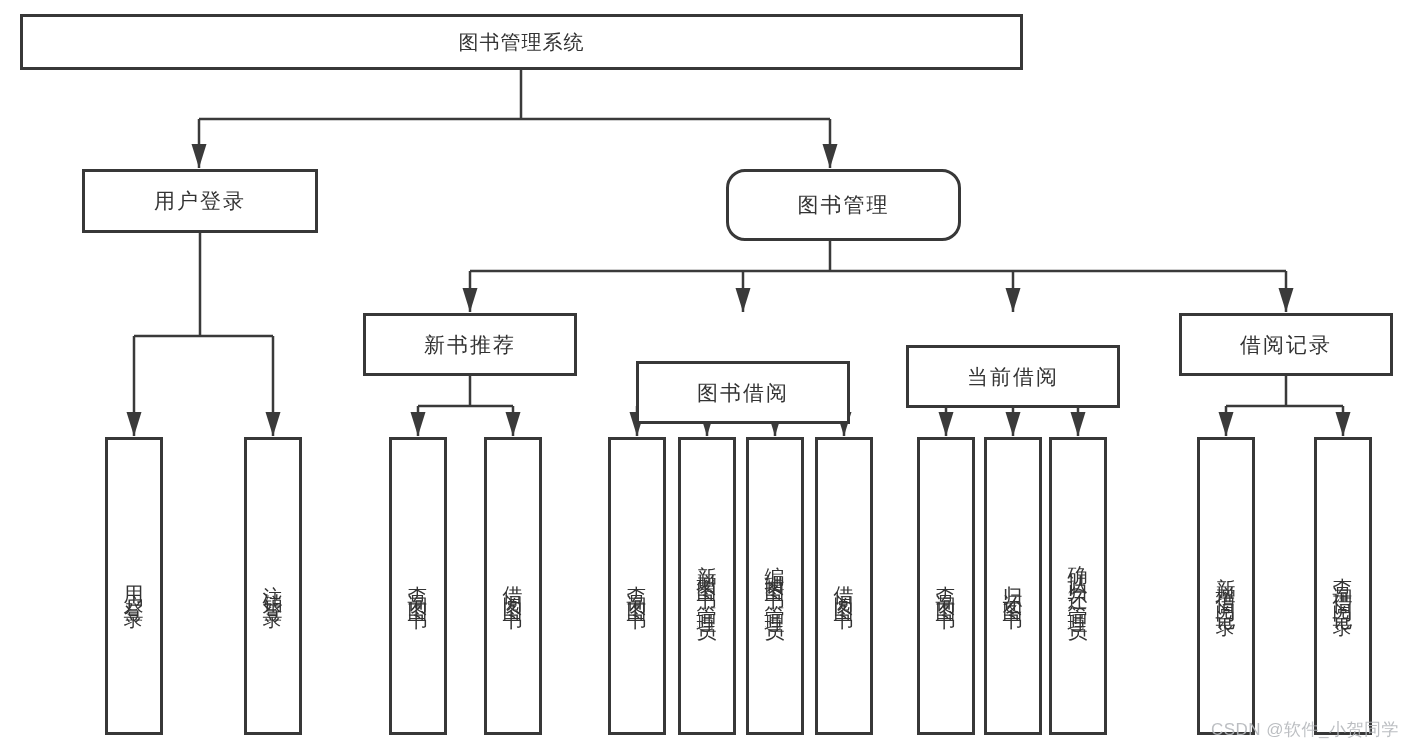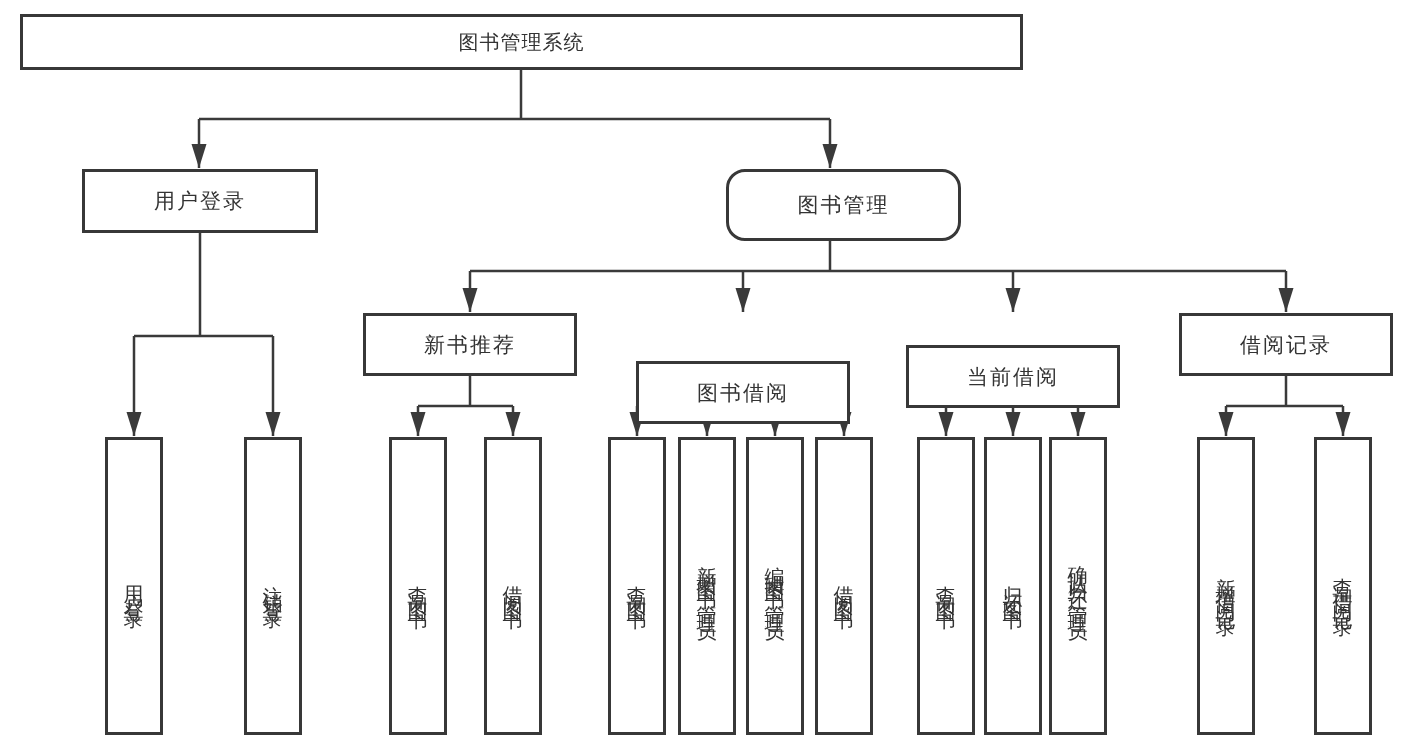--- a/index.html
+++ b/index.html
@@ -184,14 +184,15 @@
     <span class="lbl">确认归还（管理员）</span>
   </div>
 
   <div class="box vbox" style="left:1197px; top:437px; width:58px; height:298px;">
     <span class="lbl">新增借阅记录</span>
   </div>
   <div class="box vbox" style="left:1314px; top:437px; width:58px; height:298px;">
     <span class="lbl">查询借阅记录</span>
   </div>
 
+  <div class="watermark">CSDN @软件_小贺同学</div>
 
 </div>
 
 </body></html>

